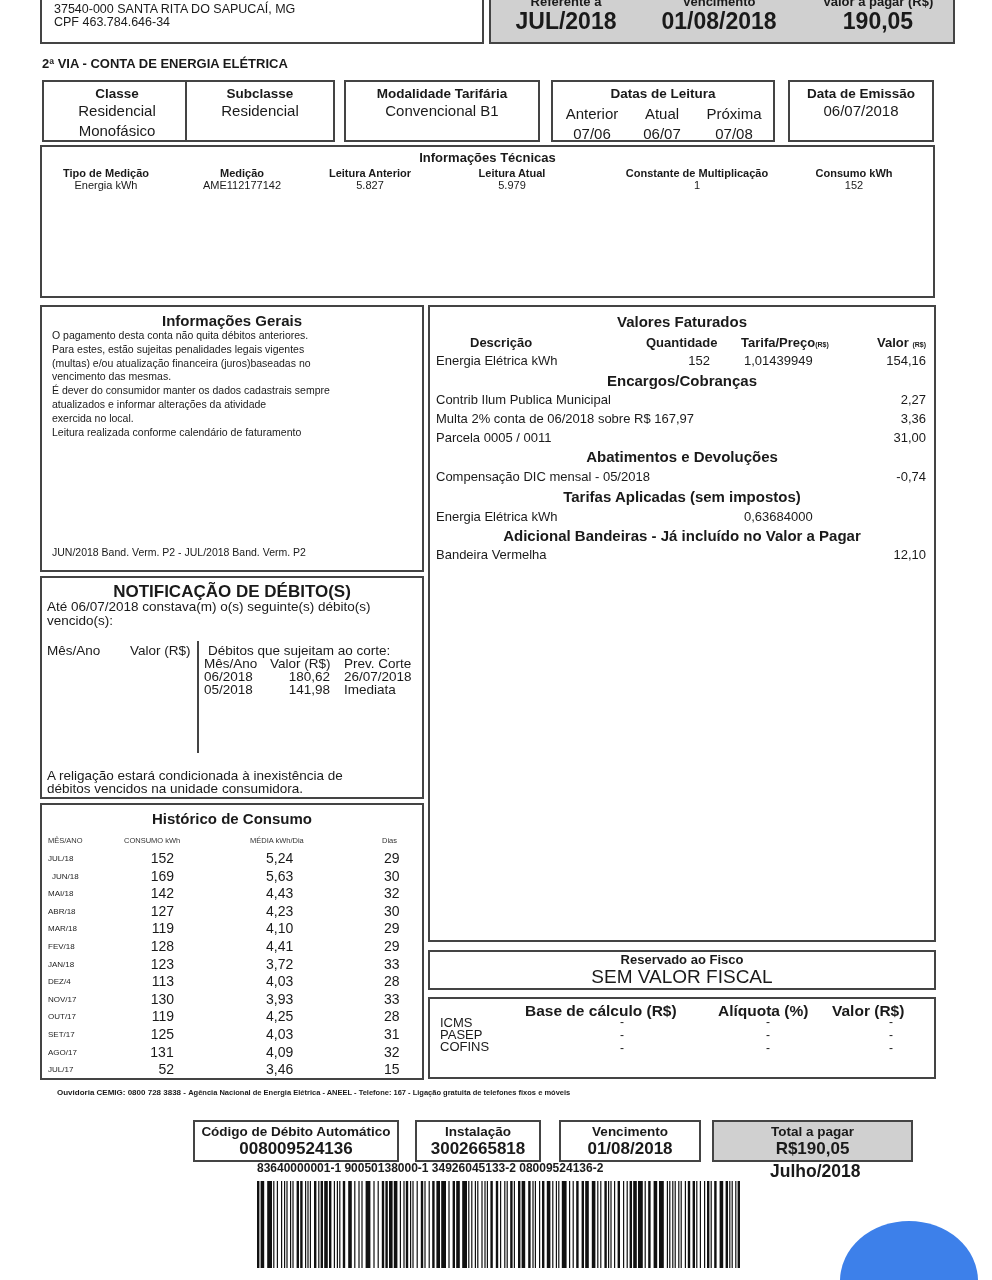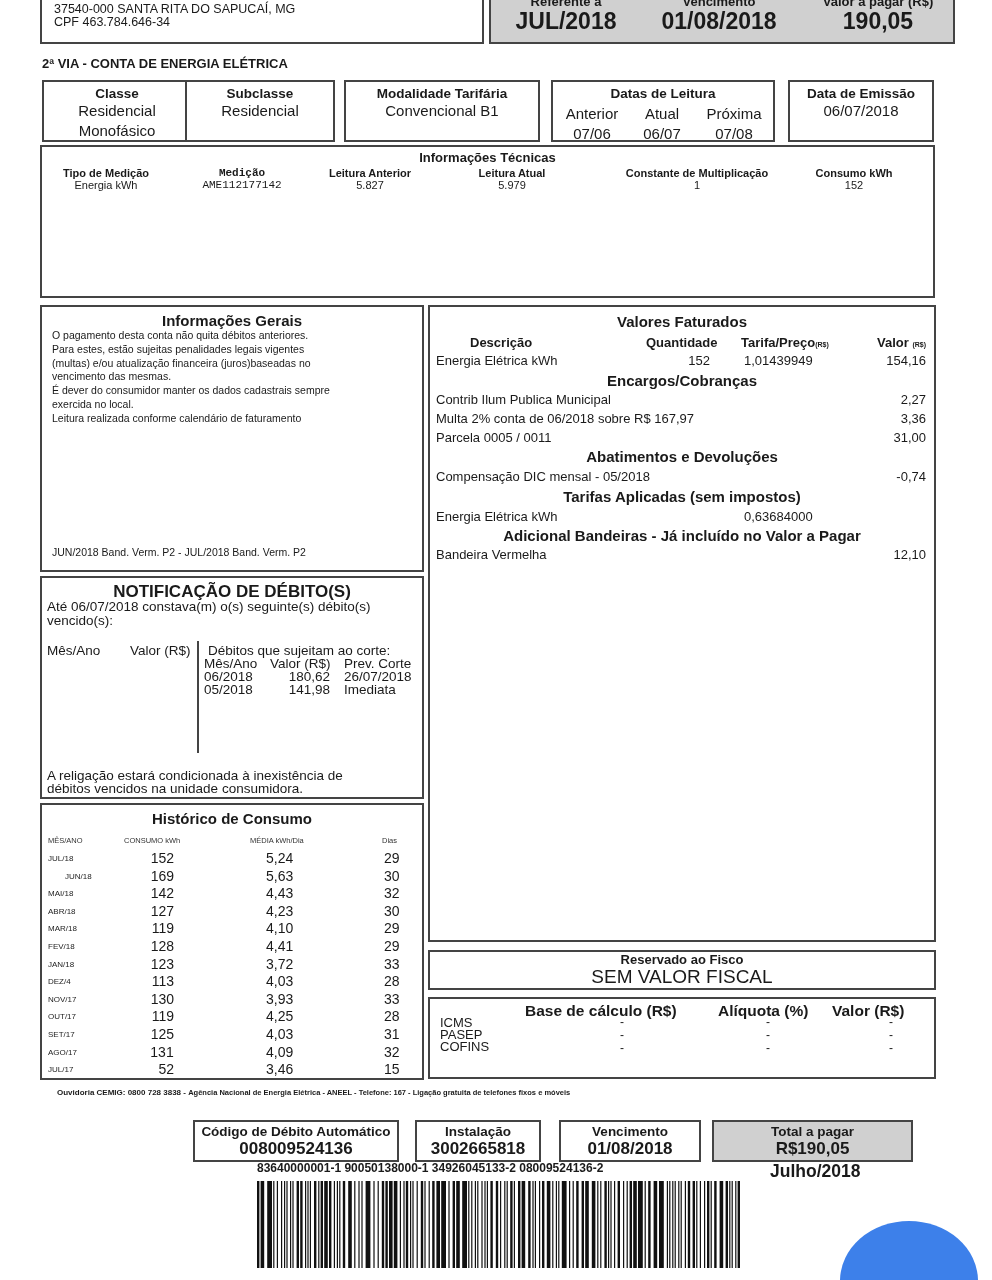--- a/index.html
+++ b/index.html
@@ -132,21 +132,21 @@
   <div class="t">Data de Emissão</div>
   <div class="v">06/07/2018</div>
 </div>
 
 <div class="box" id="tech">
   <div class="title">Informações Técnicas</div>
   <div class="col" style="left:12px;width:104px;">
     <div class="h">Tipo de Medição</div>
     <div>Energia kWh</div>
   </div>
-  <div class="col" style="left:150px;width:100px;font-family:Liberation Mono, monospace;">
+  <div class="col" style="left:150px;width:100px;">
     <div class="h">Medição</div>
     <div>AME112177142</div>
   </div>
   <div class="col" style="left:278px;width:100px;">
     <div class="h">Leitura Anterior</div>
     <div>5.827</div>
   </div>
   <div class="col" style="left:420px;width:100px;">
     <div class="h">Leitura Atual</div>
     <div>5.979</div>
@@ -161,20 +161,21 @@
   </div>
 </div>
 
 <div class="box" id="infog">
   <div class="title">Informações Gerais</div>
   <div class="txt">O pagamento desta conta não quita débitos anteriores.</div>
   <div class="txt">Para estes, estão sujeitas penalidades legais vigentes</div>
   <div class="txt">(multas) e/ou atualização financeira (juros)baseadas no</div>
   <div class="txt">vencimento das mesmas.</div>
   <div class="txt">É dever do consumidor manter os dados cadastrais sempre</div>
+  <div class="txt">atualizados e informar alterações da atividade</div>
   <div class="txt">exercida no local.</div>
   <div class="txt">Leitura realizada conforme calendário de faturamento</div>
   <div class="band">JUN/2018 Band. Verm. P2 - JUL/2018 Band. Verm. P2</div>
 </div>
 
 <div class="box" id="vals">
   <div class="sec" style="top:6px;">Valores Faturados</div>
   <div class="row b" style="top:28px;">
     <span style="left:34px;">Descrição</span>
     <span style="left:210px;">Quantidade</span>
@@ -247,21 +248,21 @@
     <span style="left:340px;">Dias</span>
   </div>
   <div id="hist-rows">
       <div class="row" style="top: 45px;">
         <span class="m" style="left:6px;">JUL/18</span>
         <span class="v" style="left:92px;width:40px;text-align:right;">152</span>
         <span class="v" style="left:224px;">5,24</span>
         <span class="v" style="left:342px;">29</span>
       </div>
       <div class="row" style="top: 62.6px;">
-        <span class="m" style="left:23px;text-align:center;">JUN/18</span>
+        <span class="m" style="left:10px;text-align:center;">JUN/18</span>
         <span class="v" style="left:92px;width:40px;text-align:right;">169</span>
         <span class="v" style="left:224px;">5,63</span>
         <span class="v" style="left:342px;">30</span>
       </div>
       <div class="row" style="top: 80.2px;">
         <span class="m" style="left:6px;">MAI/18</span>
         <span class="v" style="left:92px;width:40px;text-align:right;">142</span>
         <span class="v" style="left:224px;">4,43</span>
         <span class="v" style="left:342px;">32</span>
       </div>

